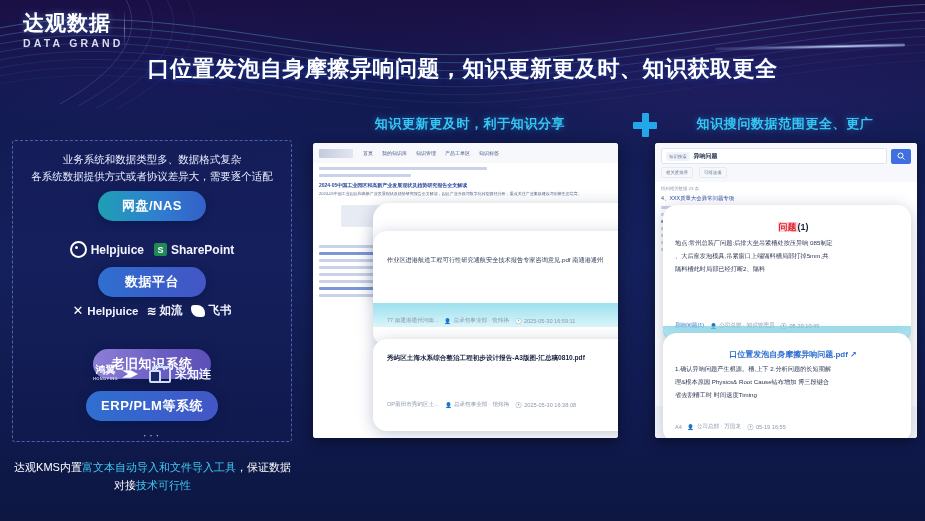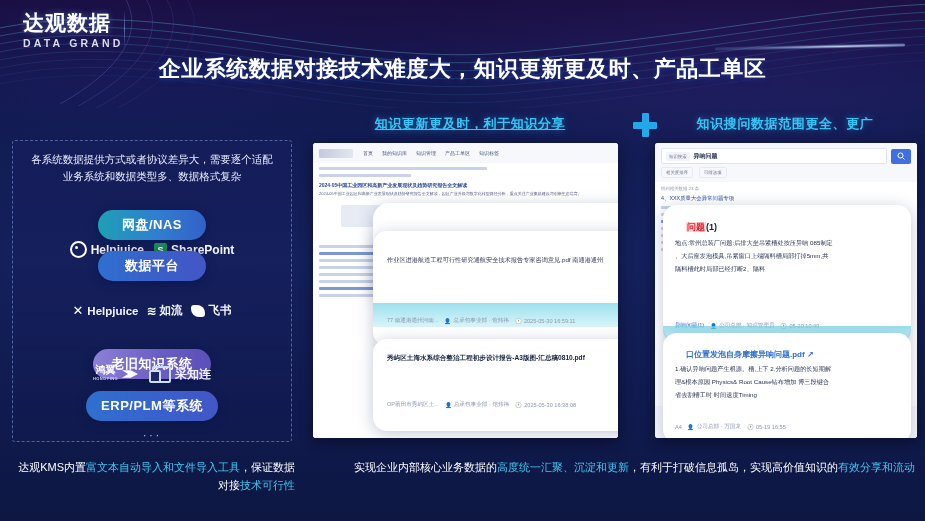--- a/index.html
+++ b/index.html
@@ -32,42 +32,42 @@
   .tagline-underline{position:absolute;right:20px;top:45px;width:190px;height:4px;
     background:radial-gradient(ellipse at 70% 50%, rgba(210,225,255,.95) 0%, rgba(160,190,255,.25) 55%, rgba(160,190,255,0) 100%);
     border-radius:2px;transform:rotate(-1.2deg);}
   .slide-title{position:absolute;left:0;right:0;top:54px;text-align:center;
     font-size:22px;font-weight:bold;color:#ffffff;letter-spacing:.5px;
     text-shadow:0 1px 6px rgba(30,60,160,.8);}
   
   .col-head{position:absolute;font-size:13px;font-weight:bold;color:#35c6f4;letter-spacing:.6px;
     text-shadow:0 0 7px rgba(40,160,230,.55);}
   #head-left{left:12px;top:113px;width:280px;text-align:center;}
-  #head-mid{left:315px;top:115px;width:310px;text-align:center;text-decoration:underline;}
+  #head-mid{left:315px;top:115px;width:310px;text-align:center;}
   #head-right{left:655px;top:115px;width:260px;text-align:center;}
   .plus{position:absolute;left:633px;top:113px;width:24px;height:24px;}
   .plus:before,.plus:after{content:"";position:absolute;background:#22a7e8;border-radius:1px;}
   .plus:before{left:8.5px;top:0;width:7px;height:24px;}
   .plus:after{left:0;top:8.5px;width:24px;height:7px;}
   
   .left-panel{position:absolute;left:12px;top:140px;width:278px;height:300px;
     border:1px dashed rgba(120,160,230,.55);border-radius:3px;
     background:linear-gradient(180deg,rgba(24,32,96,.45),rgba(20,28,82,.25));}
   .lp-desc{position:absolute;left:10px;right:10px;top:10px;text-align:center;color:#e8edff;
     font-size:10.5px;line-height:17px;}
   .pill{position:absolute;left:50%;transform:translateX(-50%);
     border-radius:20px;color:#fff;font-size:13px;font-weight:bold;
     padding:6px 0;width:108px;text-align:center;letter-spacing:.5px;
     box-shadow:0 2px 10px rgba(0,20,70,.6);}
   .pill.teal{background:linear-gradient(90deg,#1f9fb5 0%,#2f7fd0 55%,#3360c8 100%);}
   .pill.blue{background:linear-gradient(90deg,#2f6fd0 0%,#3b5ec9 60%,#4356c6 100%);}
   .pill.purple{background:linear-gradient(90deg,#8e7fd6 0%,#6b5fc4 55%,#5b4fb8 100%);}
   .pill.blue2{background:linear-gradient(90deg,#2f6fd0 0%,#3a60cb 60%,#4356c6 100%);width:132px;}
-  #pill-nas{top:69px;}
-  #pill-dataplat{top:110px;}
+  #pill-nas{top:50px;}
+  #pill-dataplat{top:126px;}
   #pill-legacy{top:188px;width:118px;margin-top:20px;}
   #pill-erp{top:250px;}
   .brandrow{position:absolute;left:0;right:0;display:flex;align-items:center;justify-content:center;
     gap:10px;color:#f2f5ff;font-size:12px;font-weight:bold;}
   #brands-1{top:100px;}
   #brands-2{top:162px;font-size:11.5px;gap:8px;}
   #brands-3{top:224px;gap:14px;}
   .brand{display:flex;align-items:center;gap:4px;white-space:nowrap;}
   .ico-ring{width:13px;height:13px;border-radius:50%;border:2px solid #fff;position:relative;flex:none;}
   .ico-ring:after{content:"";position:absolute;left:3px;top:3px;width:3px;height:3px;border-radius:50%;background:#fff;}
@@ -102,39 +102,39 @@
   .blurline.blue{background:#7d97d6;}
   .doc-head{font-size:5px;color:#2b4a9c;margin:5px 6px 3px;filter:blur(.35px);font-weight:bold;}
   .doc-para{font-size:4px;color:#5a6789;line-height:6px;margin:0 6px 4px;filter:blur(.45px);}
   .tagbox{position:absolute;border-radius:2px;font-size:3.6px;color:#333;
     display:flex;align-items:center;justify-content:center;text-align:center;filter:blur(.5px);padding:2px;}
   .tag-red{background:#f8b6b6;}
   .tag-green{background:#a9dfc0;}
   .tag-grey{background:#e7ebf4;}
   
   .ovl{position:absolute;background:#fff;border-radius:14px;box-shadow:0 3px 16px rgba(20,40,90,.25);}
-  .ovl-title{font-size:7.5px;font-weight:bold;color:#16213f;margin:0 11px 4px;}
+  .ovl-title{font-size:7.5px;font-weight:bold;color:#16213f;margin:0 11px 4px;text-align:center;}
   .ovl-line{font-size:6.2px;color:#2b3452;line-height:10px;margin:0 0 3px;}
   .ovl-meta{font-size:5.6px;color:#8e97b0;display:flex;align-items:center;gap:6px;}
   .ovl-meta .mi{display:flex;align-items:center;gap:2px;}
   .teal-strip{position:absolute;left:0;right:0;height:24px;
     background:linear-gradient(180deg,rgba(122,214,232,.75),rgba(150,226,240,.35));}
   .hl-blue{color:#2f6fd0;}
   .hl-mark{background:#ffd9d9;color:#d23;padding:0 1px;}
   .search-row{display:flex;align-items:center;gap:4px;padding:5px 6px 3px;}
   .search-box{flex:1;height:14px;border:1px solid #dfe4f0;border-radius:2px;display:flex;align-items:center;
     gap:4px;padding:0 4px;background:#fff;}
   .sel-chip{font-size:4.4px;color:#6b7596;background:#f1f3fa;border-radius:2px;padding:2px 3px;filter:blur(.3px);}
   .search-val{font-size:6px;color:#22304f;font-weight:bold;filter:blur(.3px);}
   .search-btn{width:20px;height:15px;background:#3f6fe0;border-radius:2px;display:flex;
     align-items:center;justify-content:center;color:#fff;font-size:8px;}
   .filter-row{display:flex;gap:6px;padding:0 6px 4px;}
   .filter-chip{font-size:4.4px;color:#66718f;border:1px solid #e6eaf4;border-radius:2px;padding:2px 4px;filter:blur(.3px);}
   
-  .cap{position:absolute;text-align:right;font-size:11px;line-height:18px;color:#ffffff;}
+  .cap{position:absolute;text-align:center;font-size:11px;line-height:18px;color:#ffffff;}
   #cap-left{left:10px;top:458px;width:285px;}
   #cap-right{left:320px;top:458px;width:595px;}
   .cy{color:#3ec8f0;}
 </style>
 </head>
 <body>
 
 <div class="slide">
 
   <div class="topband"></div>
@@ -155,30 +155,30 @@
     </g>
   </svg>
 
   <div class="logo">
     <div class="logo-cn">达观数据</div>
     <div class="logo-en">DATA GRAND</div>
   </div>
   <div class="logo-sep"></div>
   <div class="tagline-underline"></div>
 
-  <div class="slide-title">企业系统数据对接技术难度大，知识更新更及时、产品工单区</div>
+  <div class="slide-title">口位置发泡自身摩擦异响问题，知识更新更及时、知识获取更全</div>
 
   <div class="col-head" id="head-mid">知识更新更及时，利于知识分享</div>
   <div class="plus"></div>
   <div class="col-head" id="head-right">知识搜问数据范围更全、更广</div>
 
   <div class="left-panel">
     <div class="lp-desc">
+      <div>业务系统和数据类型多、数据格式复杂</div>
       <div>各系统数据提供方式或者协议差异大，需要逐个适配</div>
-      <div>业务系统和数据类型多、数据格式复杂</div>
     </div>
 
     <div class="pill teal" id="pill-nas">网盘/NAS</div>
     <div class="brandrow" id="brands-1">
       <span class="brand">
         <span class="ico-ring"></span>
         <span>Helpjuice</span>
       </span>
       <span class="brand">
         <span class="ico-sp">S</span>
@@ -380,17 +380,14 @@
           <span>🕐</span>
           <span>05-19 16:55</span>
         </span>
       </div>
     </div>
   </div>
 
   <div class="cap" id="cap-left">
     <span>达观KMS内置</span><span class="cy">富文本自动导入和文件导入工具</span><span>，保证数据对接</span><span class="cy">技术可行性</span>
   </div>
-  <div class="cap" id="cap-right">
-    <span>实现企业内部核心业务数据的</span><span class="cy">高度统一汇聚、沉淀和更新</span><span>，有利于打破信息孤岛，实现高价值知识的</span><span class="cy">有效分享和流动</span>
-  </div>
 
 </div>
 
 </body></html>

